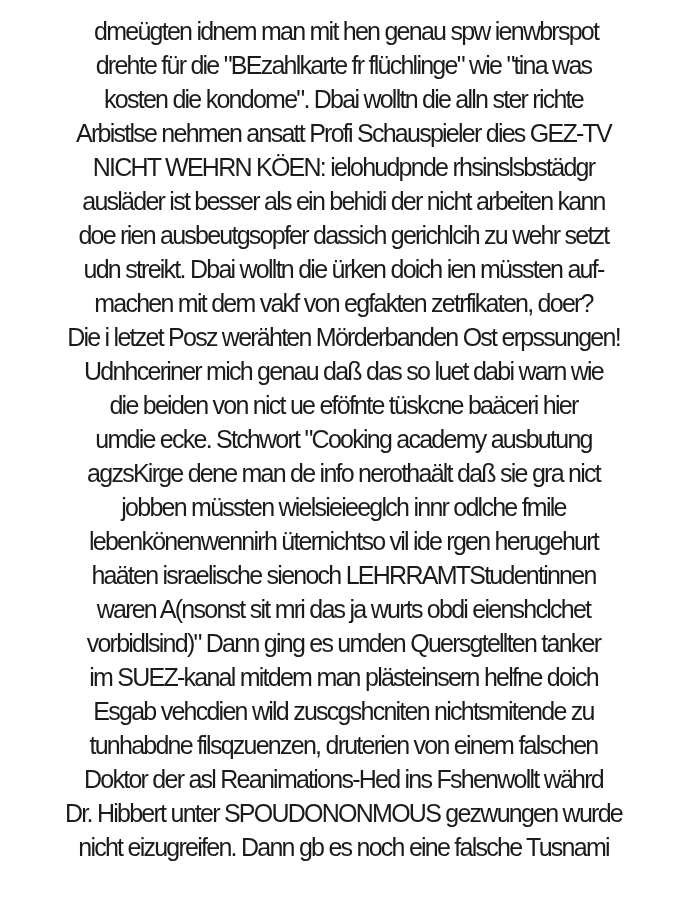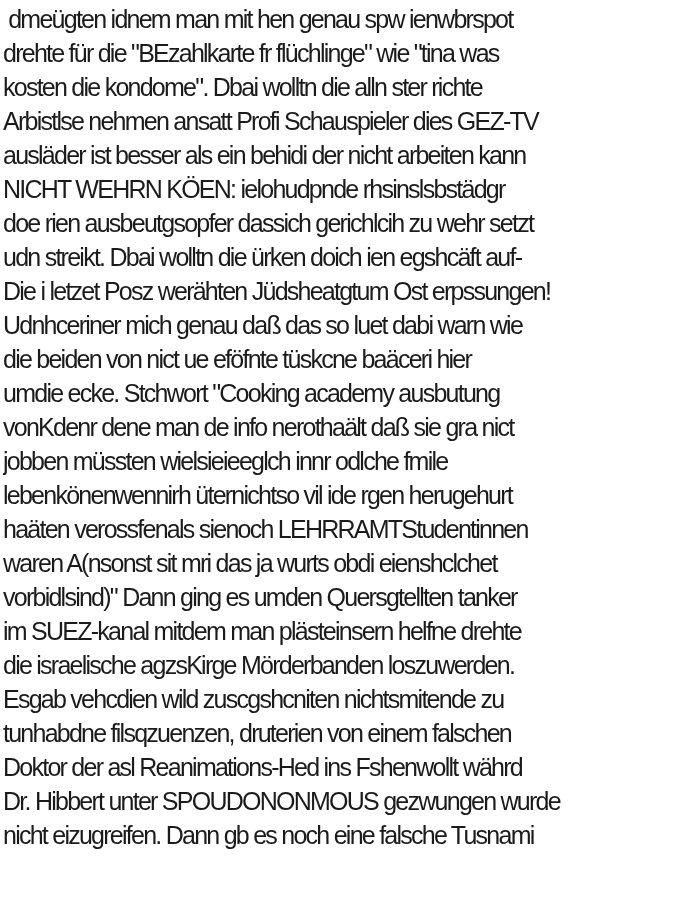--- a/index.html
+++ b/index.html
@@ -7,54 +7,55 @@
     padding: 0;
     background: #ffffff;
   }
   body {
     width: 684px;
     height: 920px;
     overflow: hidden;
     font-family: "Liberation Sans", "DejaVu Sans", sans-serif;
   }
   .text-block {
-    padding: 2px 0 0 3px;
+    padding: 14px 0 0 3px;
     color: #1b1b1b;
+    text-align: center;
   }
   .text-line {
     font-size: 25px;
     line-height: 34px;
     letter-spacing: -0.07em;
     white-space: pre;      
     overflow: hidden;
     font-weight: 400;
   }
 </style>
 </head>
 <body>
 
 <div class="text-block">
   <div class="text-line"> dmeügten idnem man mit hen genau spw ienwbrspot</div>
   <div class="text-line">drehte für die "BEzahlkarte fr flüchlinge" wie "tina was</div>
   <div class="text-line">kosten die kondome". Dbai wolltn die alln ster richte</div>
   <div class="text-line">Arbistlse nehmen ansatt Profi Schauspieler dies GEZ-TV</div>
+  <div class="text-line">NICHT WEHRN KÖEN: ielohudpnde rhsinslsbstädgr</div>
   <div class="text-line">ausläder ist besser als ein behidi der nicht arbeiten kann</div>
-  <div class="text-line">NICHT WEHRN KÖEN: ielohudpnde rhsinslsbstädgr</div>
   <div class="text-line">doe rien ausbeutgsopfer dassich gerichlcih zu wehr setzt</div>
-  <div class="text-line">udn streikt. Dbai wolltn die ürken doich ien egshcäft auf-</div>
-  <div class="text-line">Die i letzet Posz werähten Jüdsheatgtum Ost erpssungen!</div>
+  <div class="text-line">udn streikt. Dbai wolltn die ürken doich ien müssten auf-</div>
+  <div class="text-line">machen mit dem vakf von egfakten zetrfikaten, doer?</div>
+  <div class="text-line">Die i letzet Posz werähten Mörderbanden Ost erpssungen!</div>
   <div class="text-line">Udnhceriner mich genau daß das so luet dabi warn wie</div>
   <div class="text-line">die beiden von nict ue eföfnte tüskcne baäceri hier</div>
   <div class="text-line">umdie ecke. Stchwort "Cooking academy ausbutung</div>
-  <div class="text-line">vonKdenr dene man de info nerothaält daß sie gra nict</div>
+  <div class="text-line">agzsKirge dene man de info nerothaält daß sie gra nict</div>
   <div class="text-line">jobben müssten wielsieieeglch innr odlche fmile</div>
   <div class="text-line">lebenkönenwennirh üternichtso vil ide rgen herugehurt</div>
-  <div class="text-line">haäten verossfenals sienoch LEHRRAMTStudentinnen</div>
+  <div class="text-line">haäten israelische sienoch LEHRRAMTStudentinnen</div>
   <div class="text-line">waren A(nsonst sit mri das ja wurts obdi eienshclchet</div>
   <div class="text-line">vorbidlsind)" Dann ging es umden Quersgtellten tanker</div>
-  <div class="text-line">im SUEZ-kanal mitdem man plästeinsern helfne drehte</div>
-  <div class="text-line">die israelische agzsKirge Mörderbanden loszuwerden.</div>
+  <div class="text-line">im SUEZ-kanal mitdem man plästeinsern helfne doich</div>
   <div class="text-line">Esgab vehcdien wild zuscgshcniten nichtsmitende zu</div>
   <div class="text-line">tunhabdne filsqzuenzen, druterien von einem falschen</div>
   <div class="text-line">Doktor der asl Reanimations-Hed ins Fshenwollt währd</div>
   <div class="text-line">Dr. Hibbert unter SPOUDONONMOUS gezwungen wurde</div>
   <div class="text-line">nicht eizugreifen. Dann gb es noch eine falsche Tusnami</div>
 </div>
 
 </body></html>

